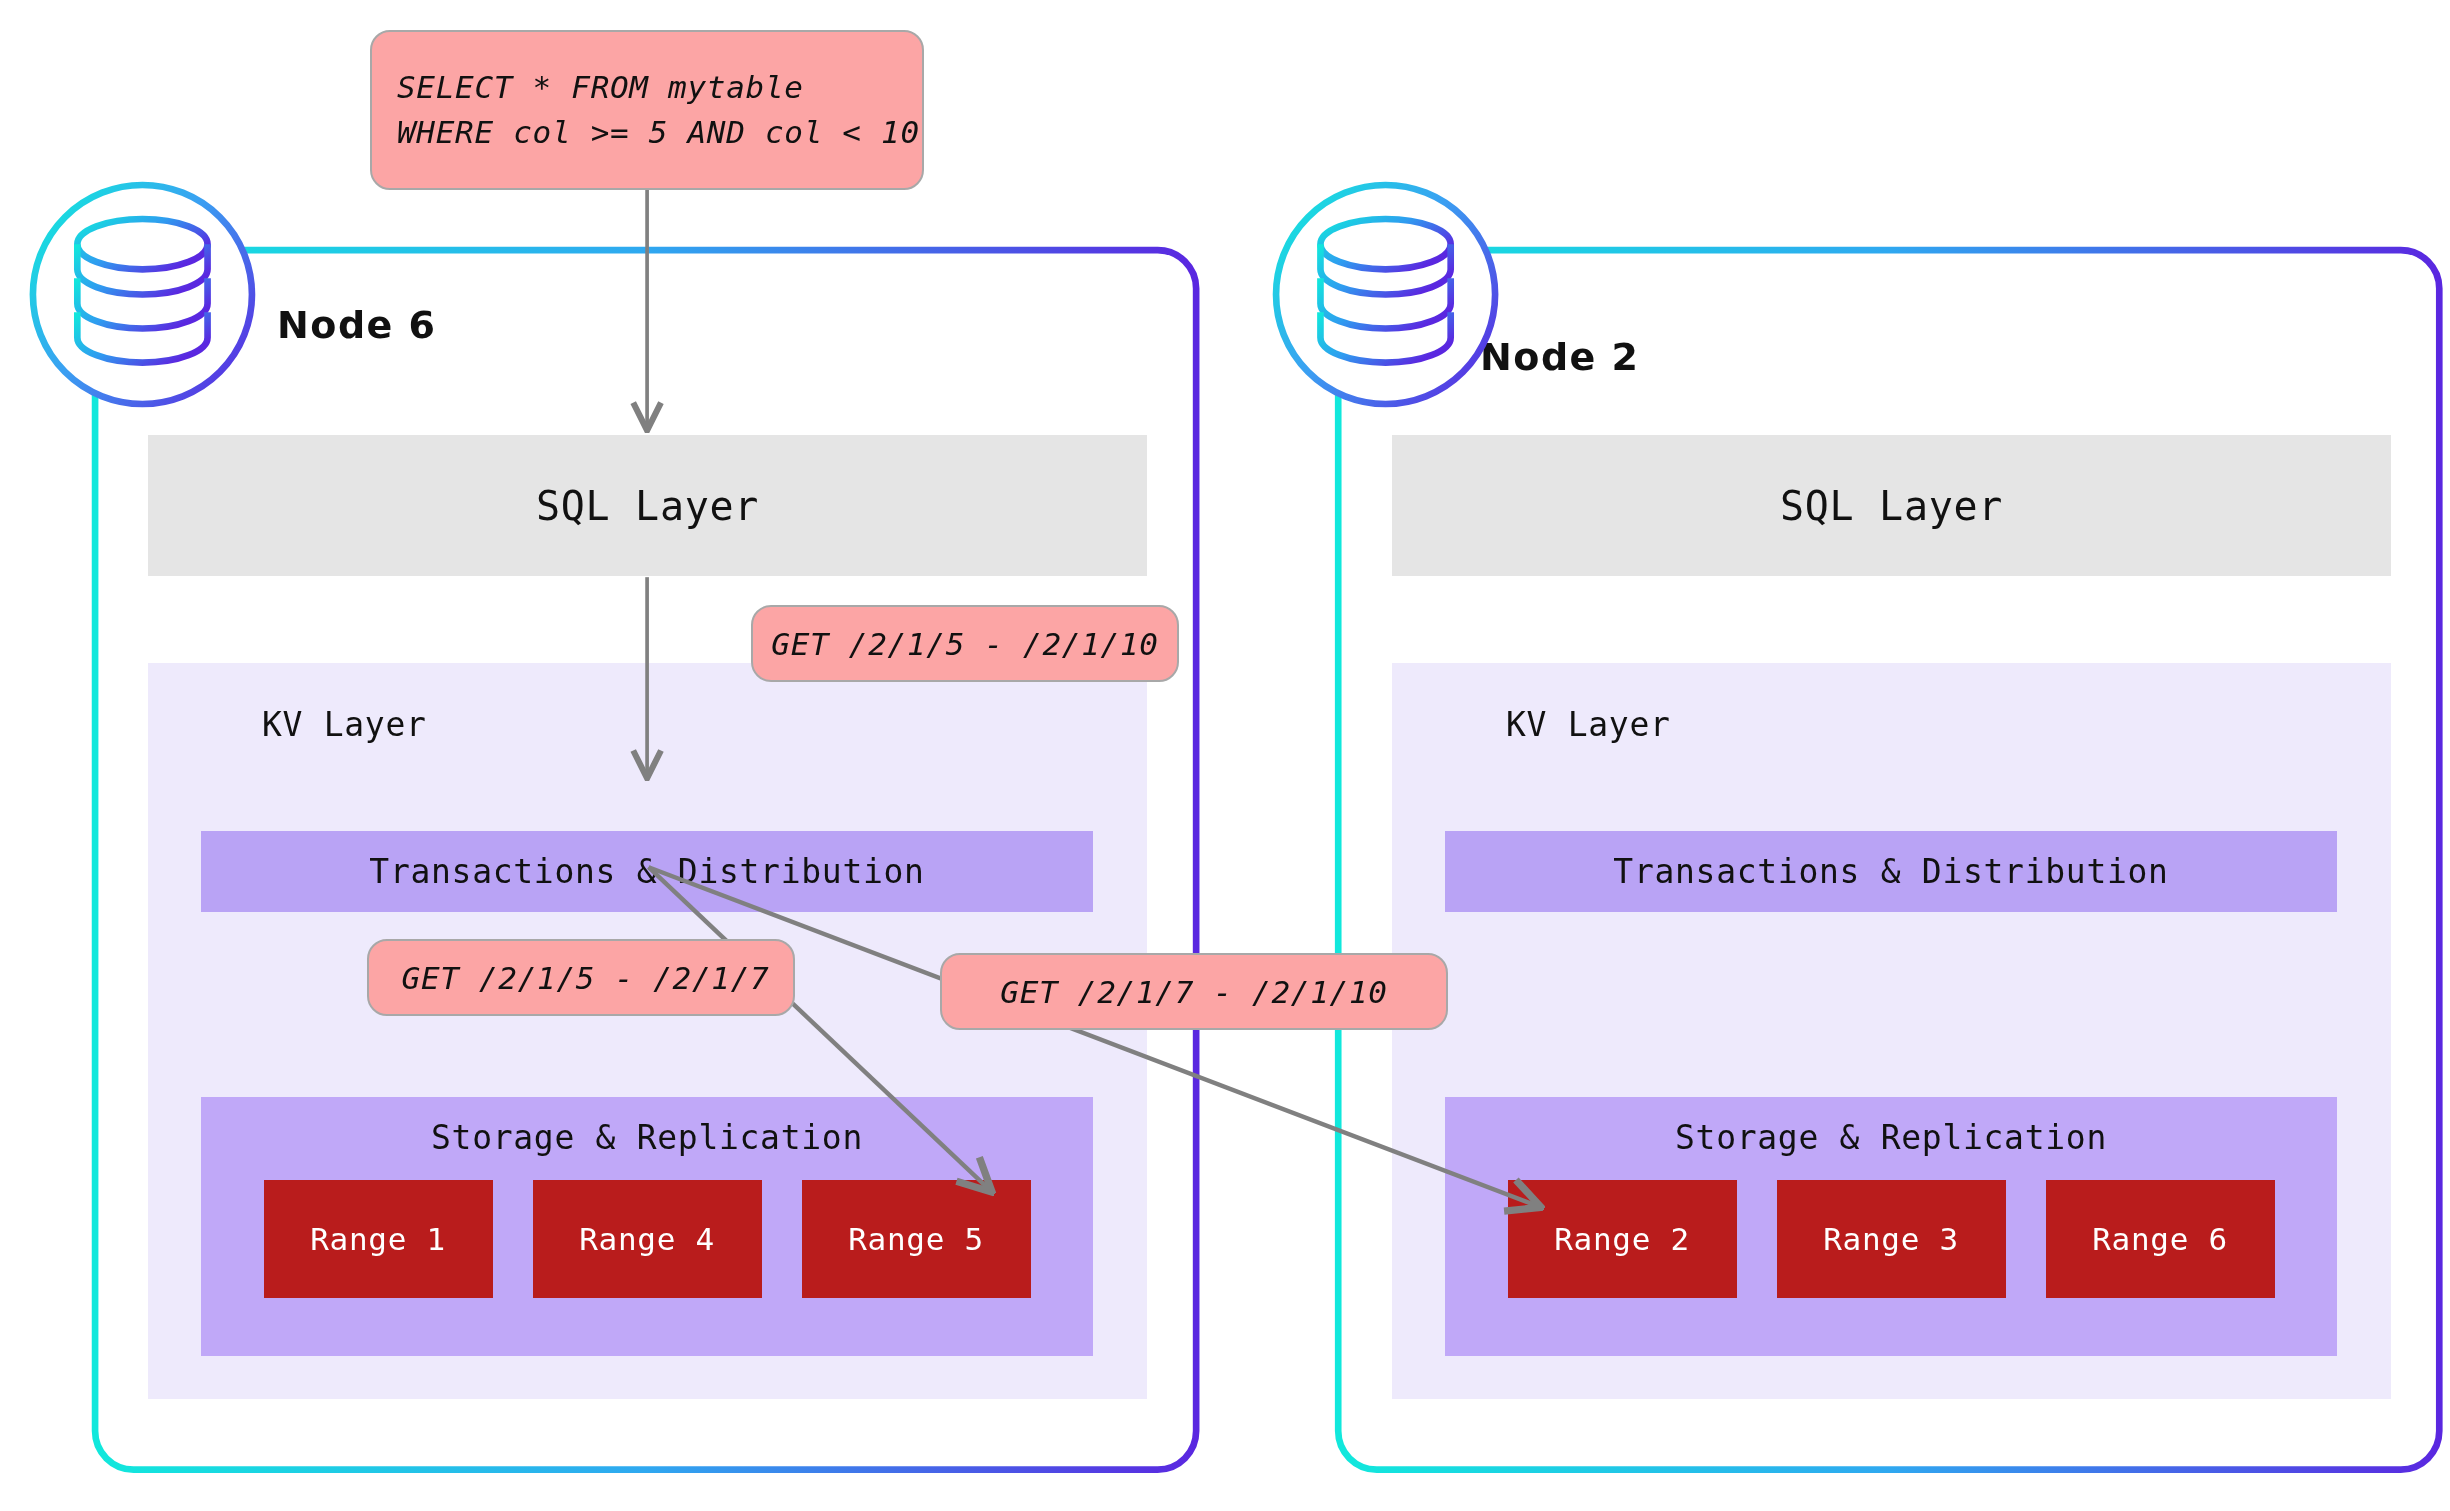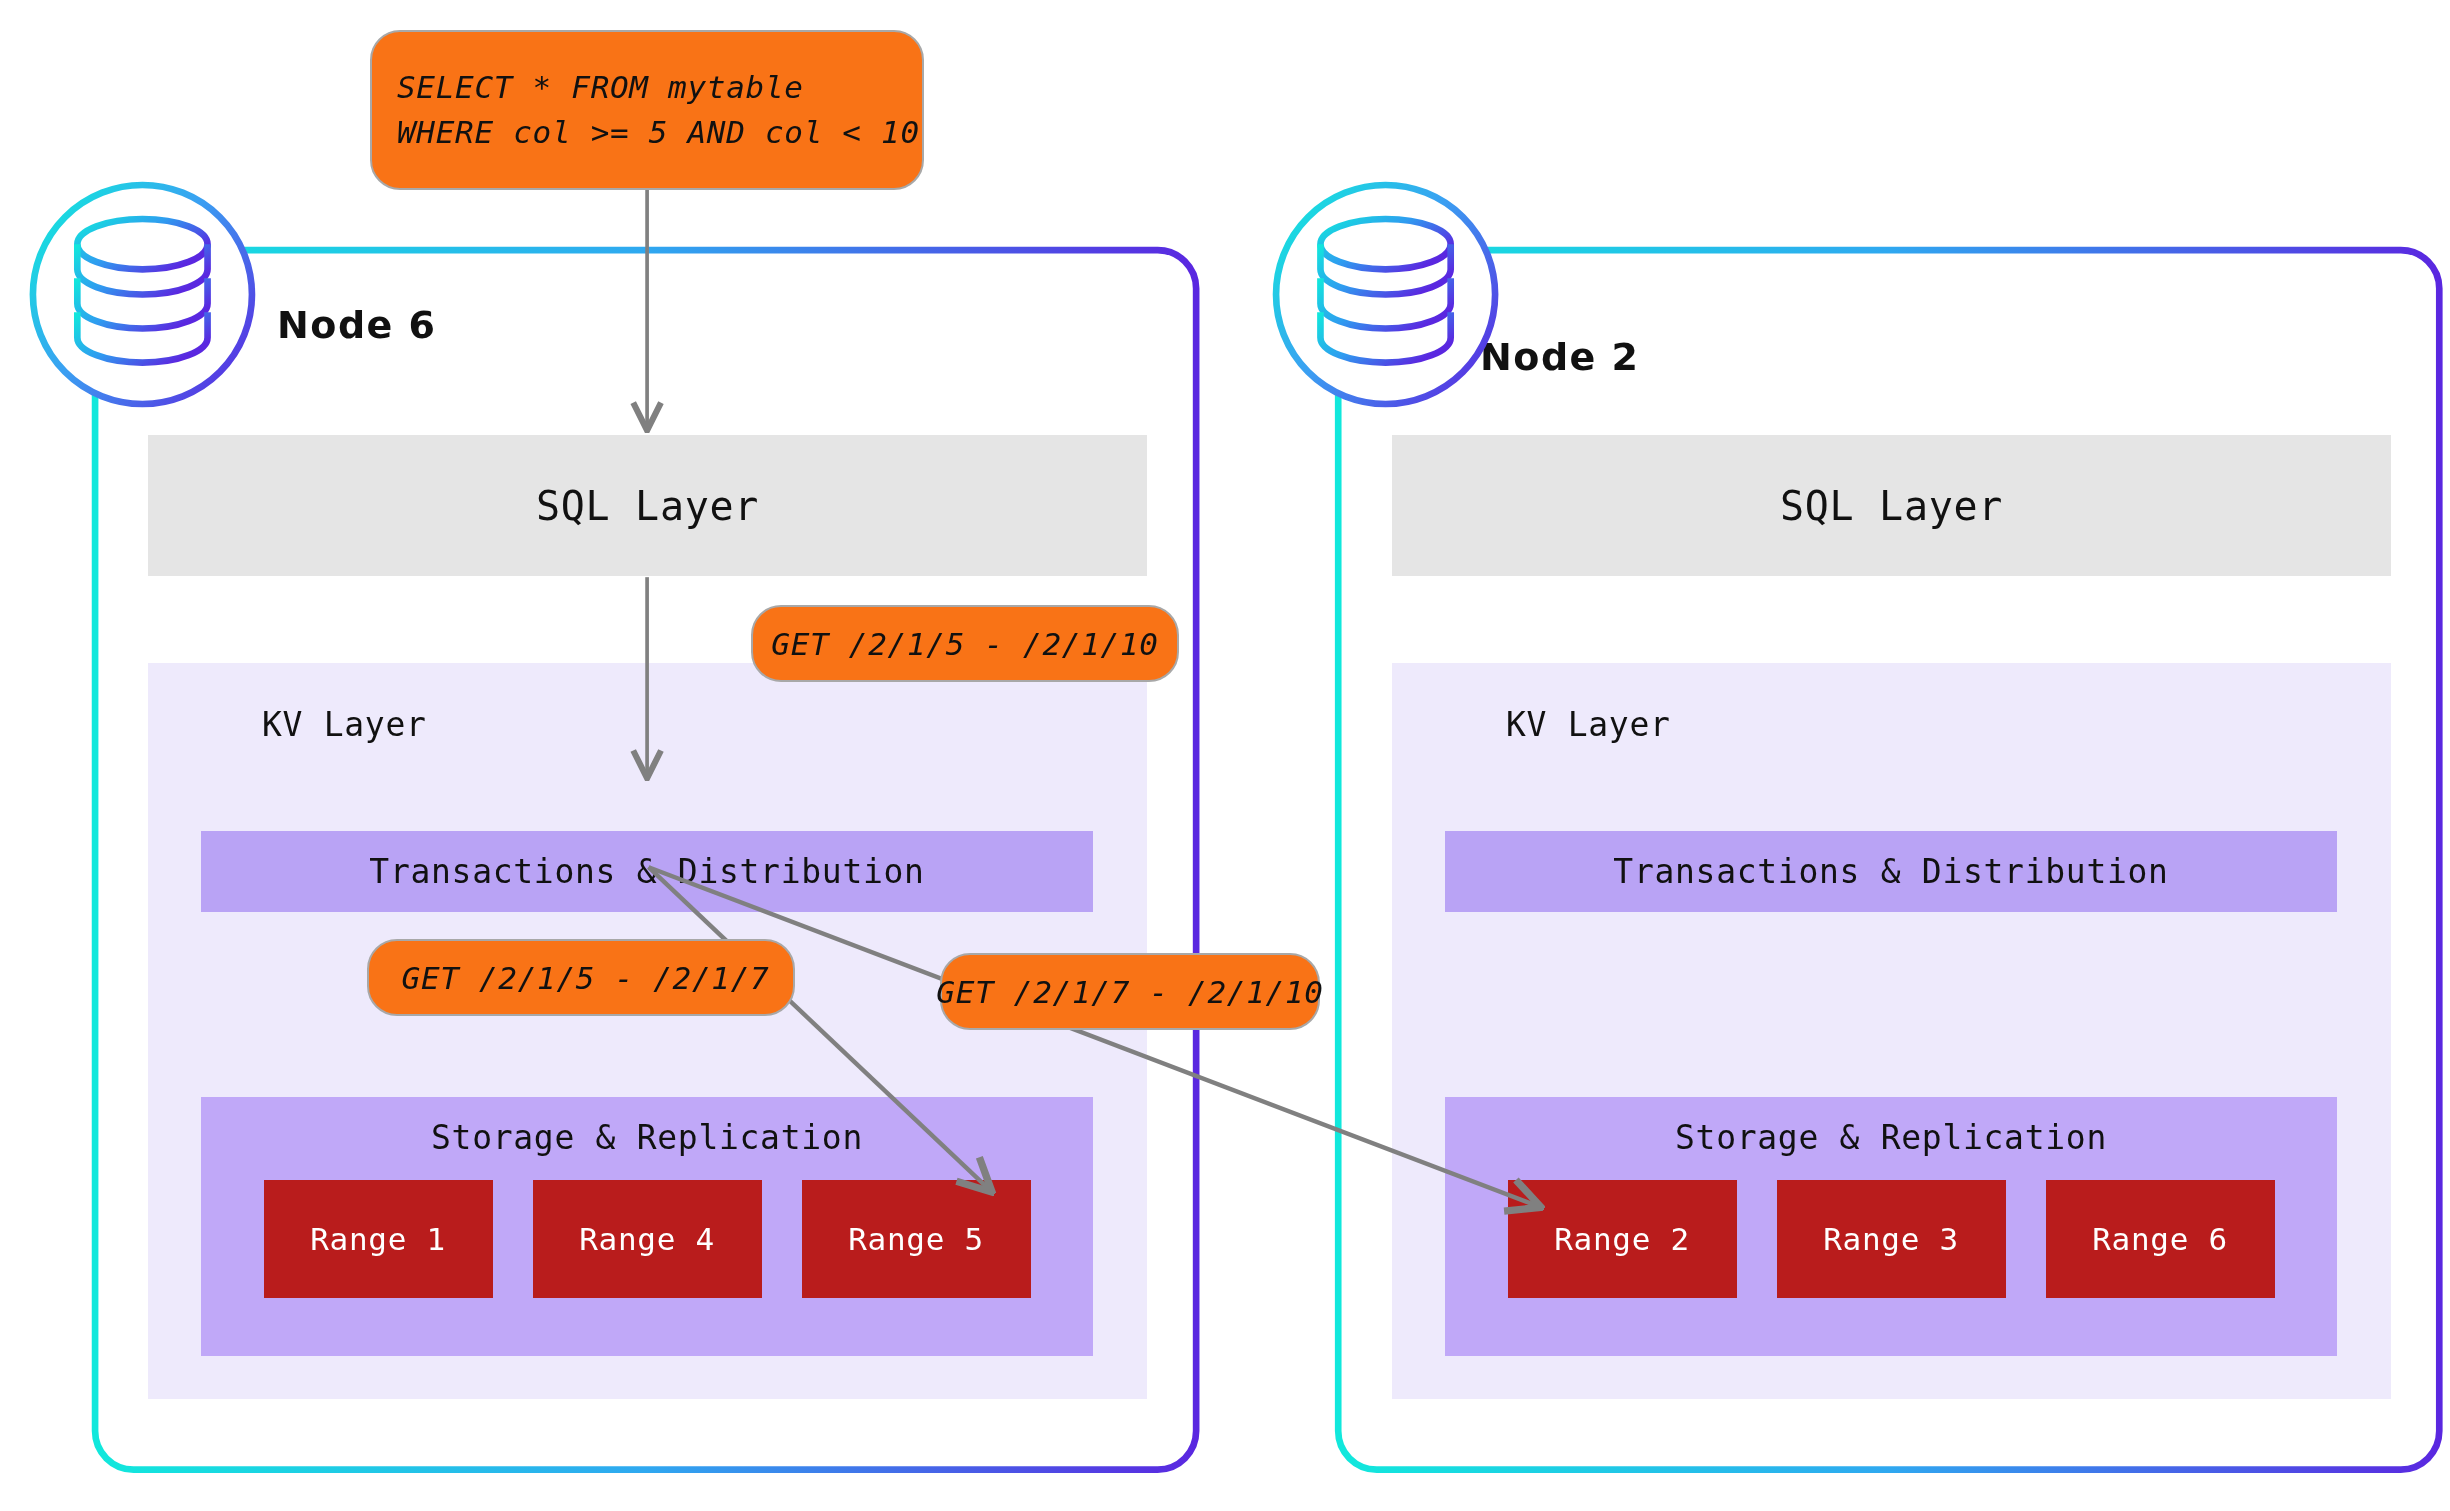--- a/index.html
+++ b/index.html
@@ -109,23 +109,23 @@
     align-items: center;
     justify-content: center;
     color: #ffffff;
     font-size: 31px;
     letter-spacing: 0.7px;
   }
 
   
   .callout {
     position: absolute;
-    background: #f97316;
+    background: #fca5a5;
     border: 2.2px solid #a8a8a8;
-    border-radius: 30px;
+    border-radius: 20px;
     display: flex;
     align-items: center;
     justify-content: center;
     font-style: italic;
     font-size: 31px;
     color: #111111;
     letter-spacing: 0.7px;
     box-sizing: border-box;
     z-index: 50;
     white-space: nowrap;
@@ -269,16 +269,16 @@
 
   <div class="callout sql-query" style="left:370px; top:30px; width:554px; height:160px;">
     <div>SELECT * FROM mytable</div>
     <div>WHERE col &gt;= 5 AND col &lt; 10</div>
   </div>
 
   <div class="callout" style="left:751px; top:605px; width:428px; height:77px;">GET /2/1/5 - /2/1/10</div>
 
   <div class="callout" style="left:367px; top:939px; width:428px; height:77px;padding-left:28px;">GET /2/1/5 - /2/1/7</div>
 
-  <div class="callout" style="left:940px; top:953px; width:380px; height:77px;font-style:italic;">GET /2/1/7 - /2/1/10</div>
+  <div class="callout" style="left:940px; top:953px; width:508px; height:77px;font-style:italic;">GET /2/1/7 - /2/1/10</div>
 
 </div>
 
 
 </body></html>

